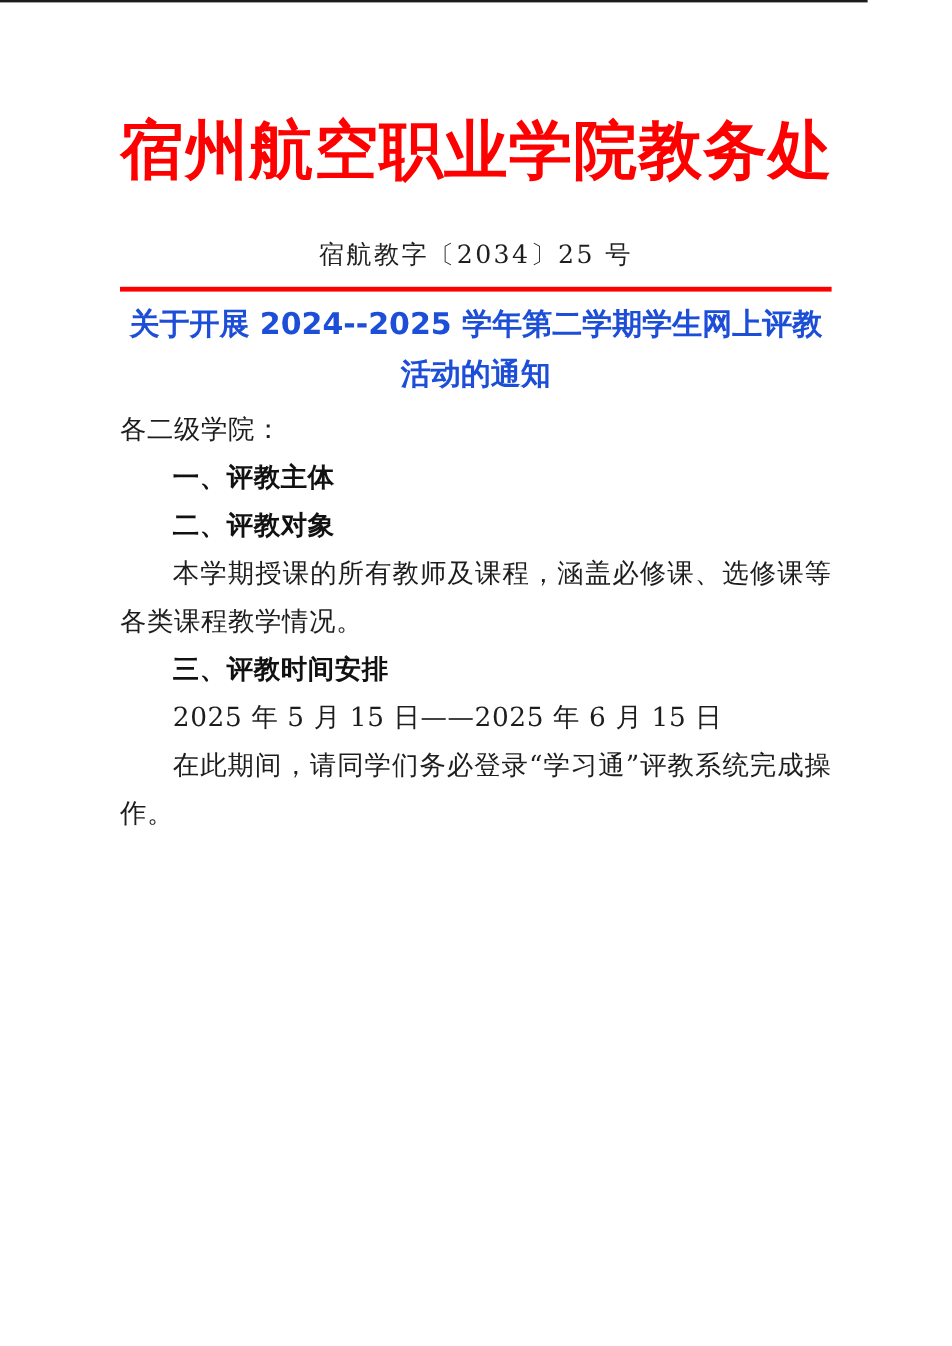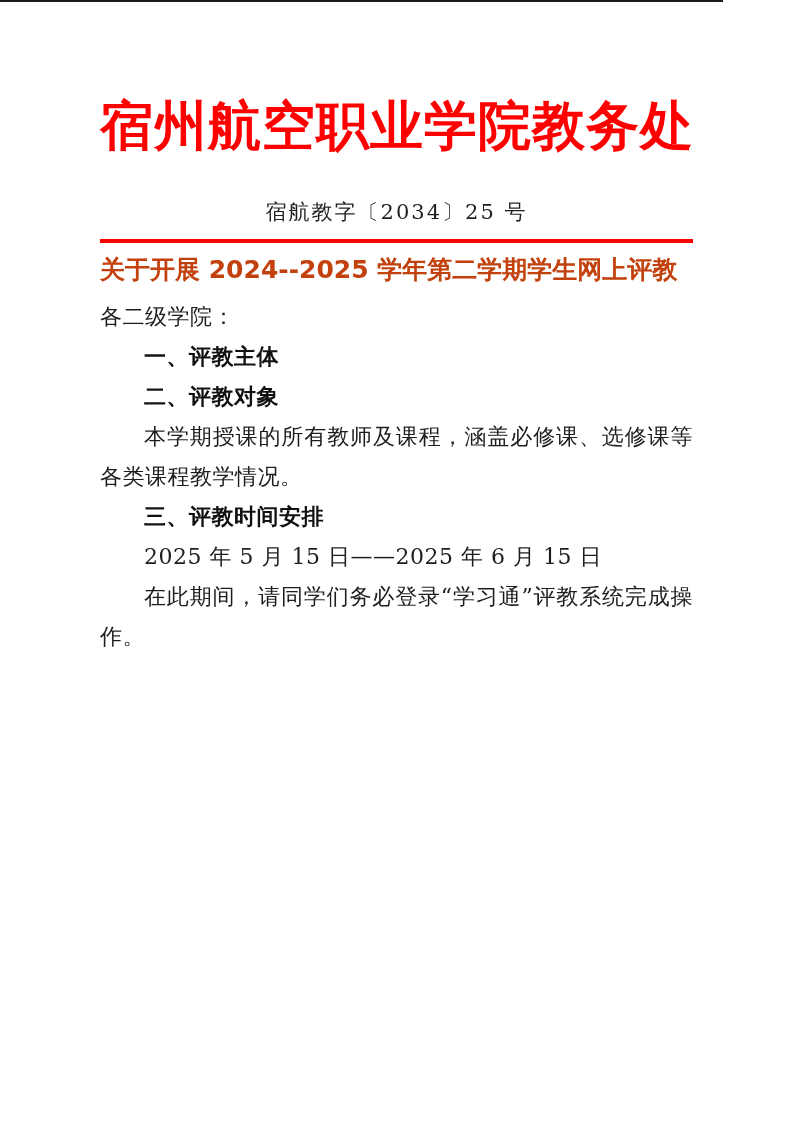--- a/index.html
+++ b/index.html
@@ -38,21 +38,22 @@
     margin-top: 13px;
     height: 4px;
     background: var(--accent);
   }
   .doc-title {
     margin-top: 6px;
     font-family: "DejaVu Sans", "Liberation Sans", sans-serif;
     font-weight: bold;
     font-size: 25px;
     line-height: 42px;
-    color: #c2410c;
+    text-align: center;
+    color: #1d4ed8;
   }
   .body-text {
     margin-top: 6px;
     font-size: 22px;
     line-height: 40px;
     letter-spacing: 0.5px;
   }
   .body-text p {
     margin: 0;
     text-align: justify;
@@ -75,20 +76,21 @@
   <div class="content">
 
     <div class="letterhead">宿州航空职业学院教务处</div>
 
     <div class="doc-number">宿航教字〔2034〕25 号</div>
 
     <div class="red-rule"></div>
 
     <div class="doc-title">
       <div>关于开展 2024--2025 学年第二学期学生网上评教</div>
+      <div>活动的通知</div>
     </div>
 
     <div class="body-text">
 
       <p>各二级学院：</p>
 
 
       <p class="indent sec-heading">一、评教主体</p>
 
       <p class="indent sec-heading">二、评教对象</p>

